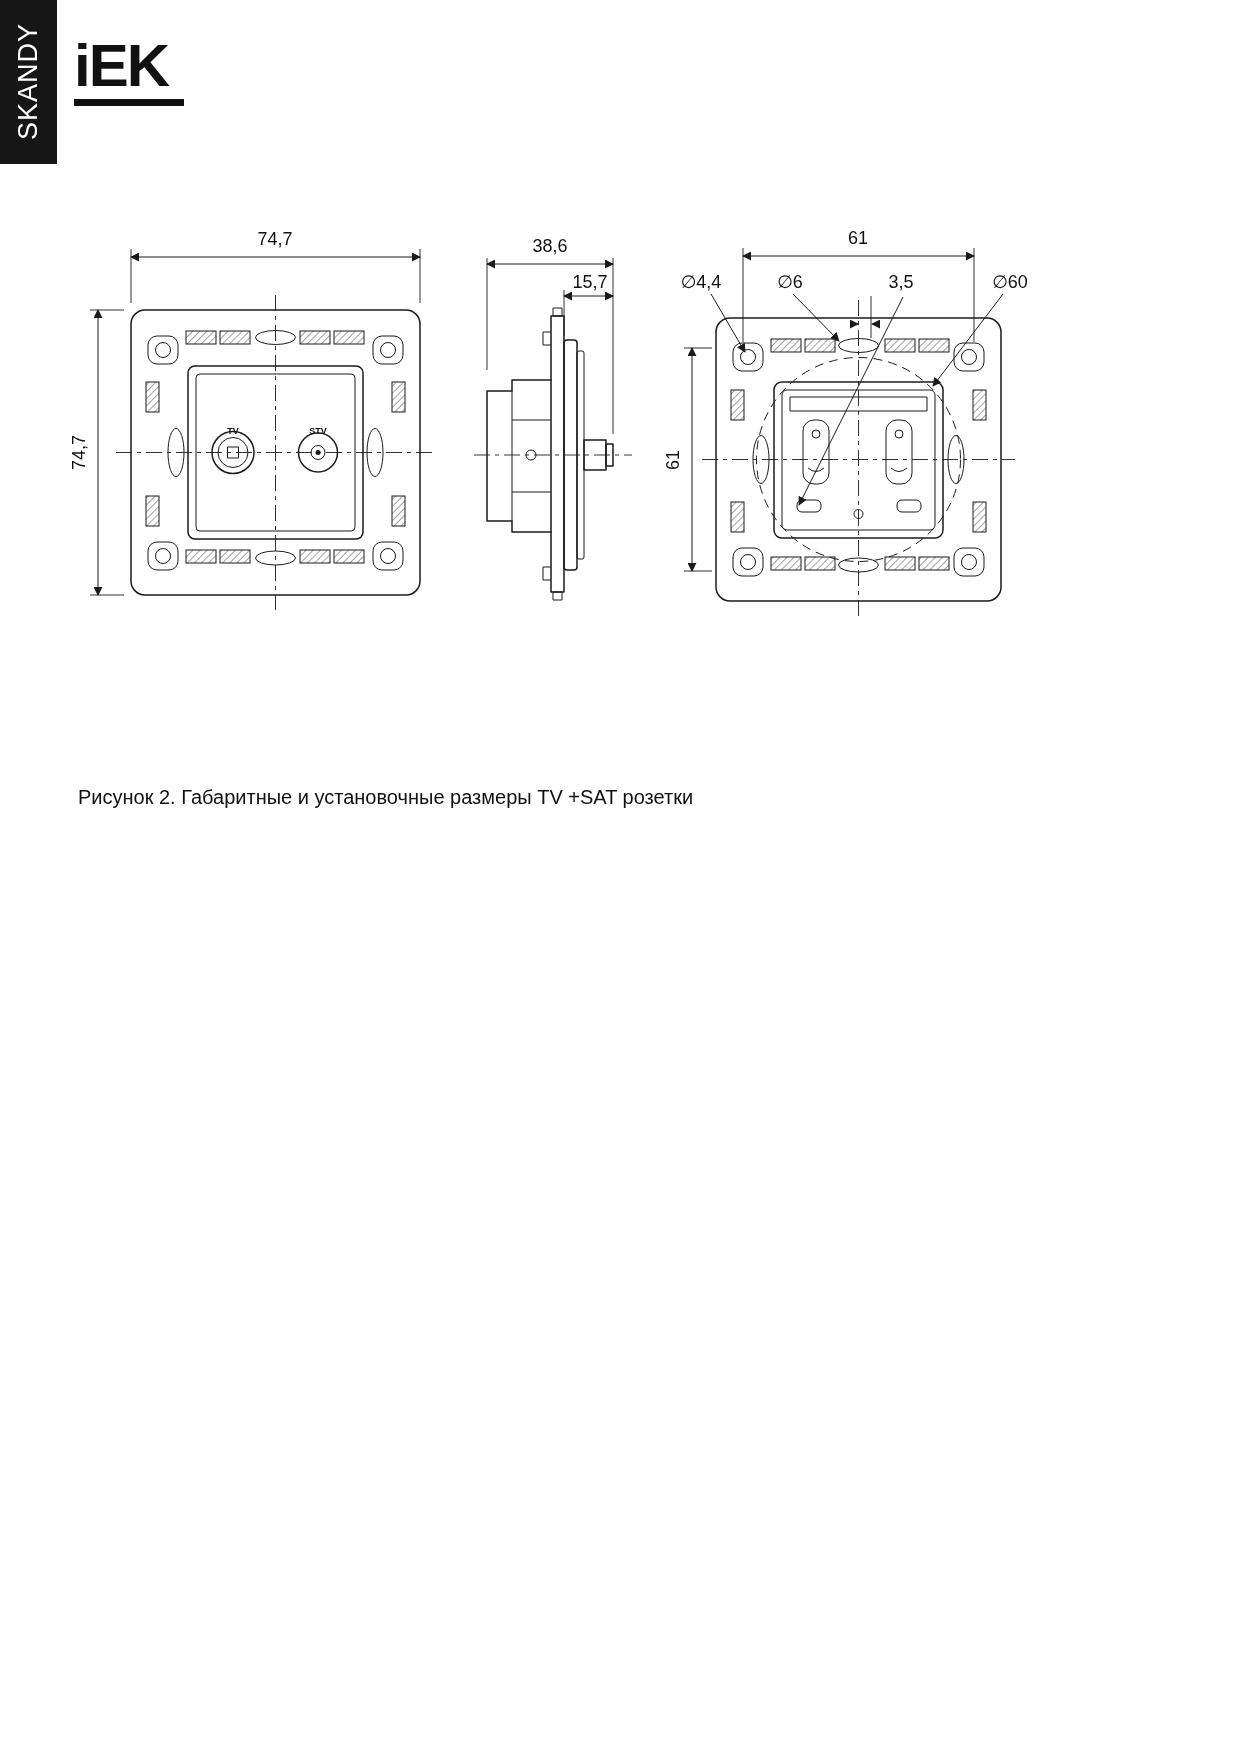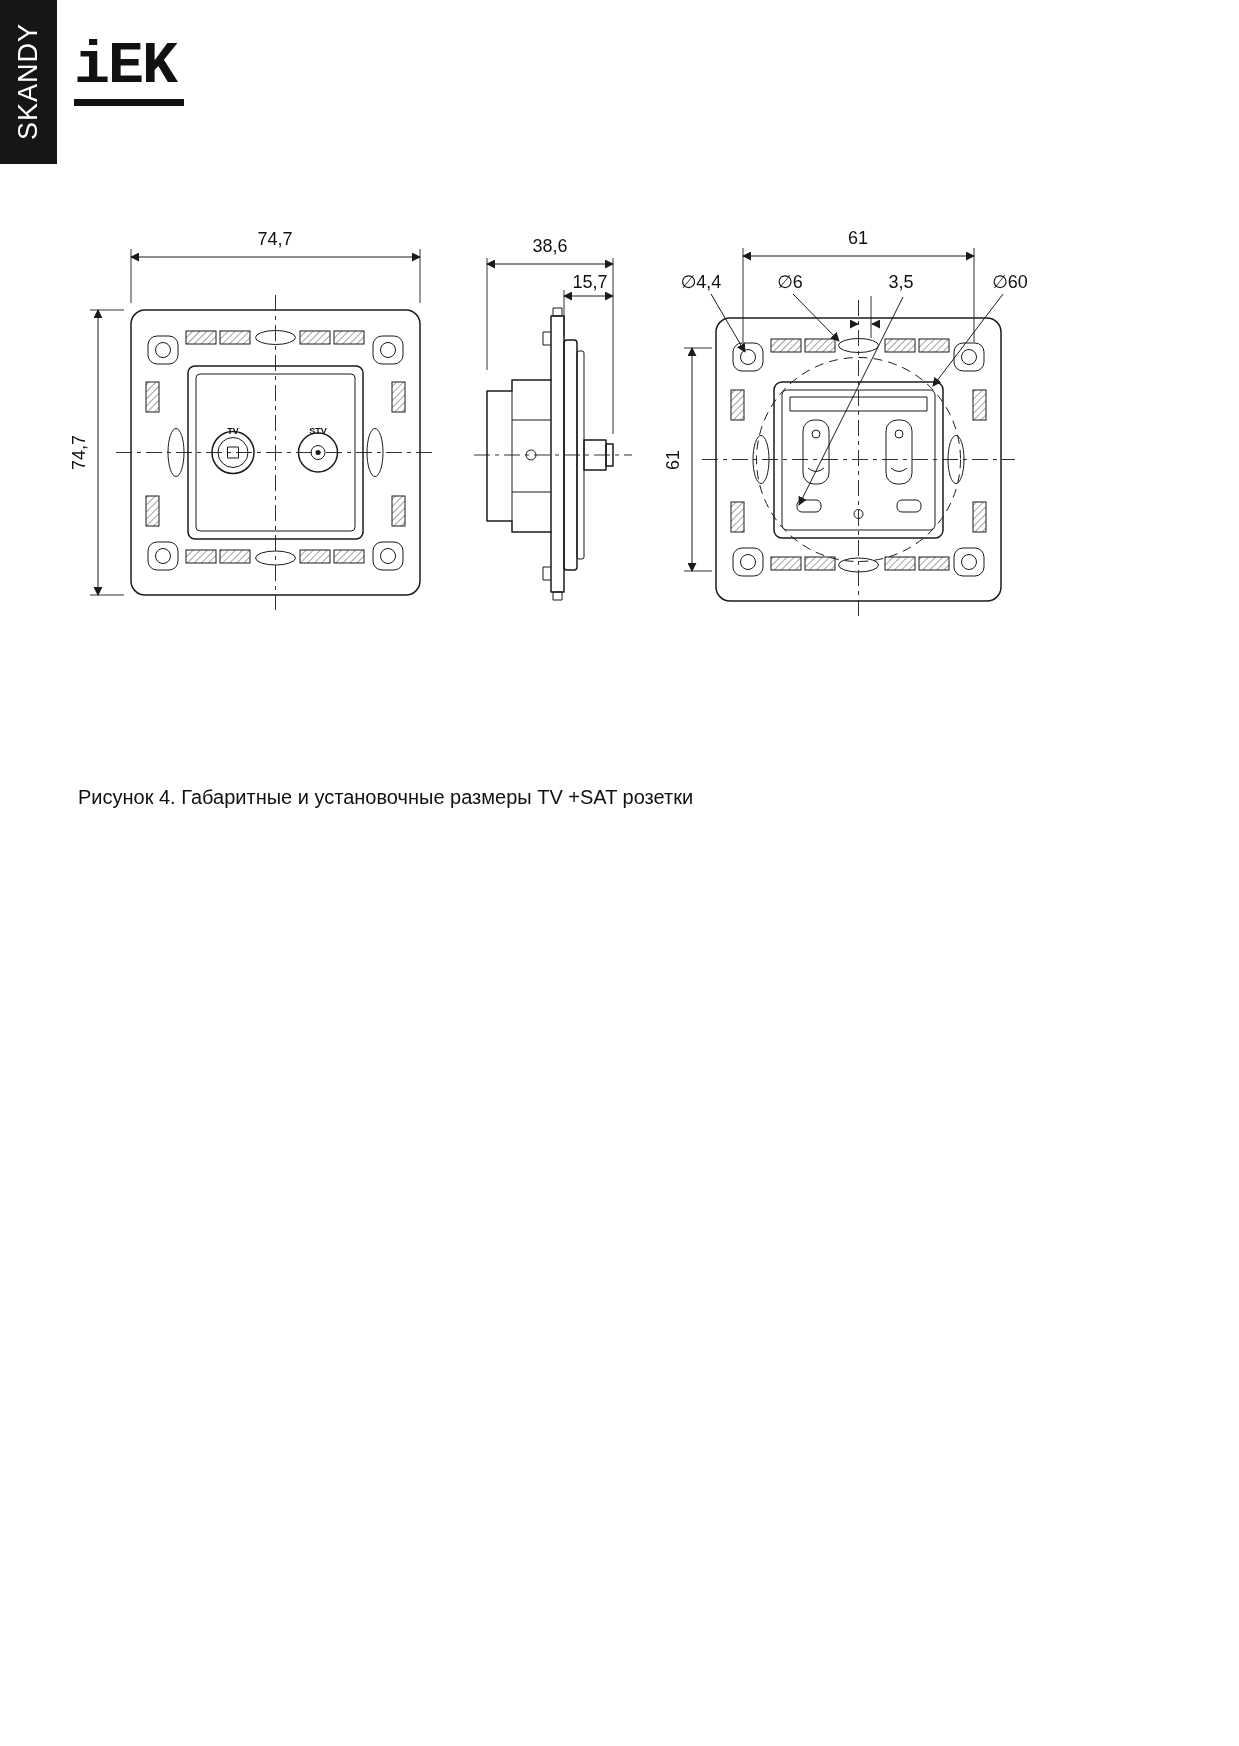--- a/index.html
+++ b/index.html
@@ -26,21 +26,20 @@
   .brand{
     position:absolute;left:74px;top:36px;
     color:#111;
   }
   .brand .brand-text{
     font-size:60px;
     font-weight:800;
     letter-spacing:-2px;
     line-height:1;
     display:block;
-    font-family:Liberation Mono, monospace;
   }
   .brand .brand-bar{
     width:110px;height:7px;background:#111;margin-top:3px;
   }
   .caption{
     position:absolute;left:78px;top:786px;
     font-size:20px;color:#111;
   }
   svg{position:absolute;left:0;top:0;}
   .oline{fill:none;stroke:#1b1b1b;stroke-width:1.5;stroke-linejoin:round;stroke-linecap:round;}
@@ -231,15 +230,15 @@
       <path class="tline" d="M793 294 L839 341" marker-end="url(#arr)"></path>
       <path class="tline" d="M1003 294 L933 386" marker-end="url(#arr)"></path>
       <path class="tline" d="M903 297 L799 505" marker-end="url(#arr)"></path>
 
       <path class="ext" d="M871 296 V338"></path>
       <path class="dimline" d="M850 324 H858" marker-end="url(#arr)"></path>
       <path class="dimline" d="M880 324 H872" marker-end="url(#arr)"></path>
     </g>
   </svg>
 
-  <div class="caption">Рисунок 4. Габаритные и установочные размеры TV +SAT розетки</div>
+  <div class="caption">Рисунок 2. Габаритные и установочные размеры TV +SAT розетки</div>
 
 </div>
 
 </body></html>

